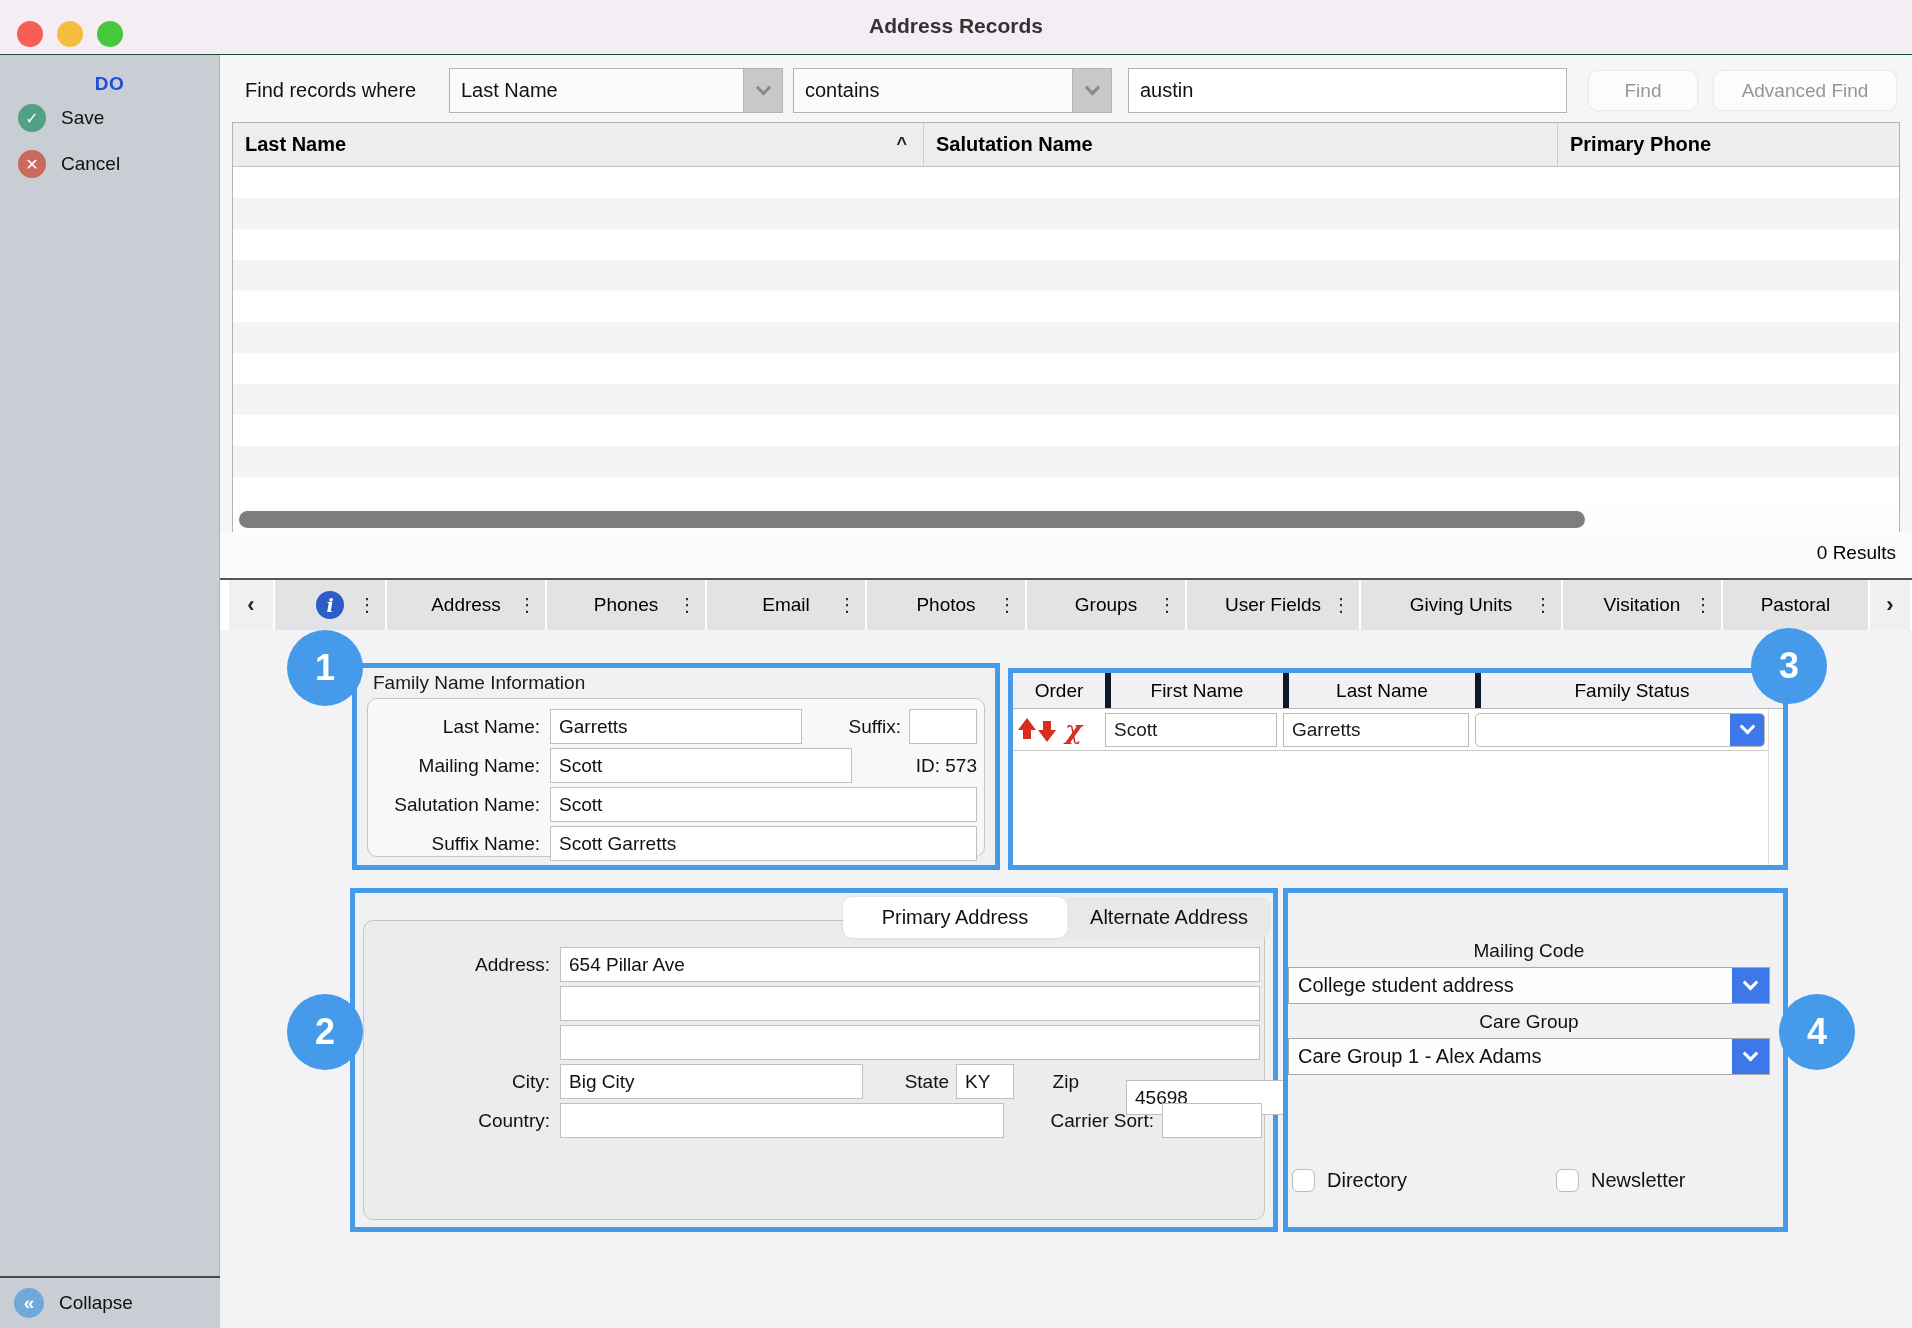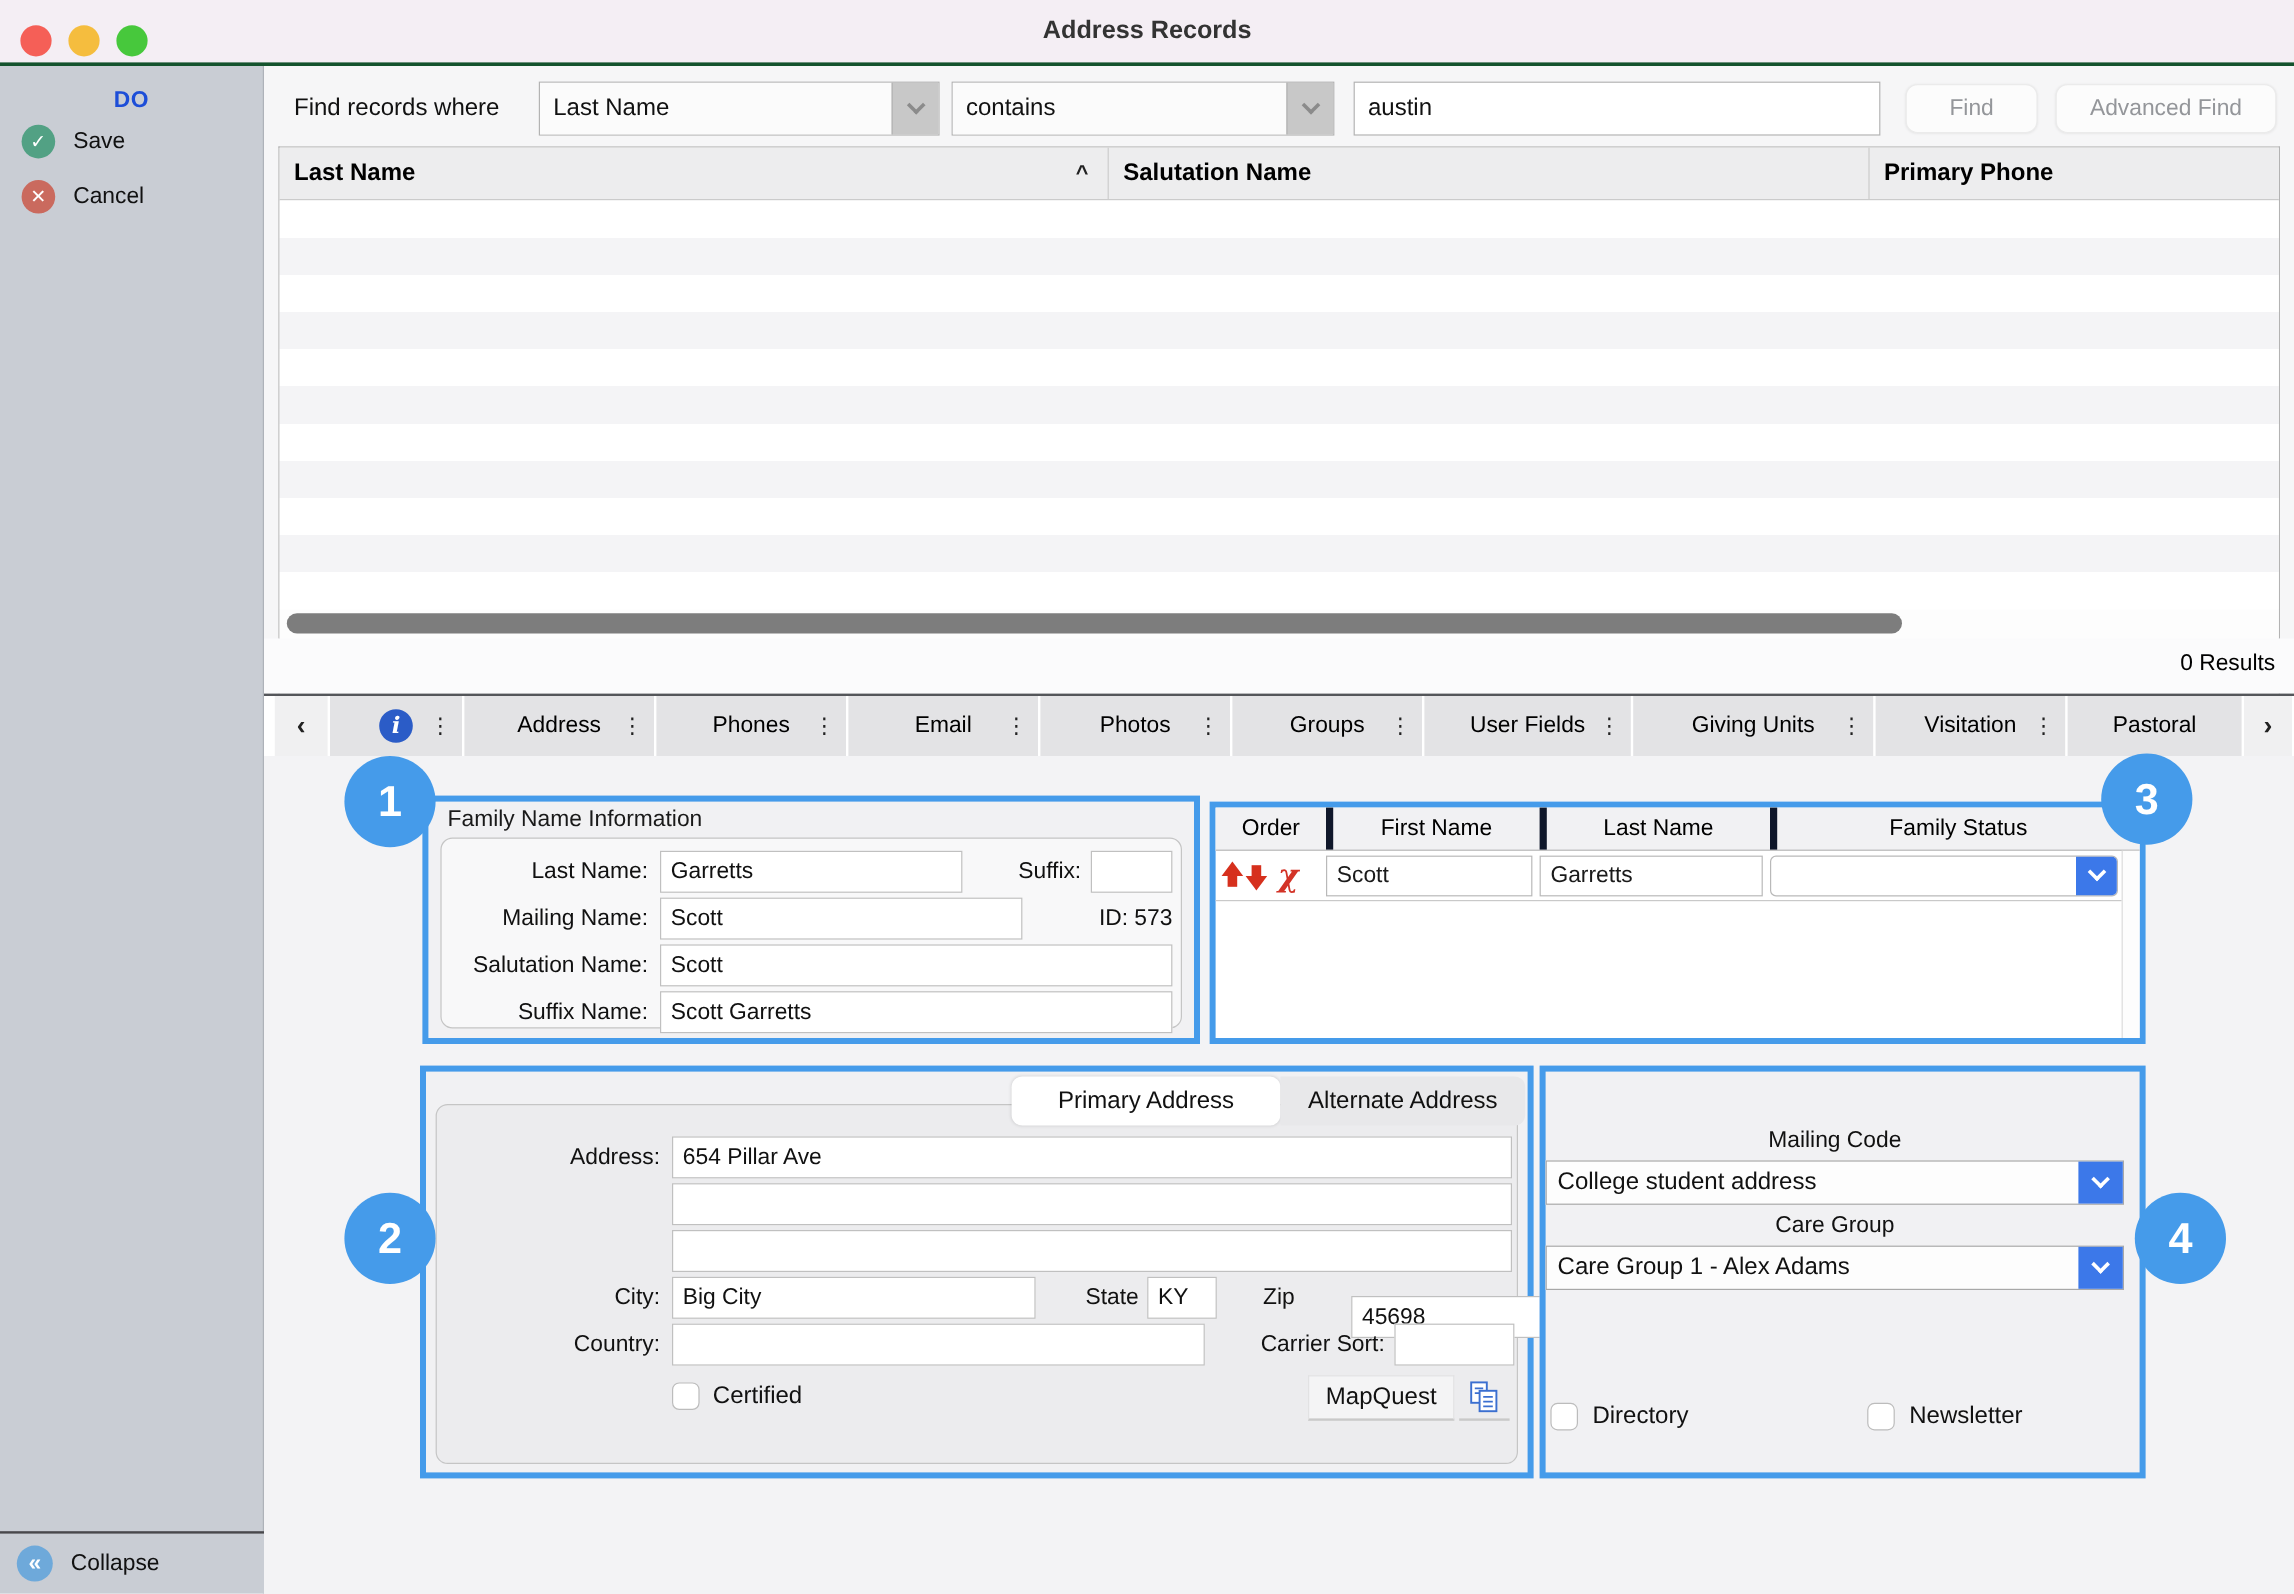--- a/index.html
+++ b/index.html
@@ -1,20 +1,20 @@
 <!DOCTYPE html>
 <html><head>
 <meta charset="utf-8">
 <style>
   * { margin:0; padding:0; box-sizing:border-box; }
   html,body { width:1912px; height:1328px; }
   body { font-family:"Liberation Sans","DejaVu Sans",sans-serif; background:#f3f3f5; position:relative; overflow:hidden; color:#1a1a1a; }
 
   
-  .titlebar { position:absolute; left:0; top:0; width:1912px; height:55px; background:#f4eef4; border-bottom:3px solid #14532d; z-index:30; }
+  .titlebar { position:absolute; left:0; top:0; width:1912px; height:55px; background:#f4eef4; border-bottom:1px solid #14532d; z-index:30; }
   .tl { position:absolute; top:21px; width:26px; height:26px; border-radius:50%; }
   .tl.red { left:17px; background:#f55f57; }
   .tl.yellow { left:57px; background:#f5bd3e; }
   .tl.green { left:97px; background:#47c83c; }
   .win-title { position:absolute; left:0; right:0; top:14px; text-align:center; font-size:21px; font-weight:bold; color:#333; }
 
   
   .sidebar { position:absolute; left:0; top:55px; width:220px; bottom:0; background:#c9cdd4; border-right:1px solid #aeb2b9; z-index:20; }
   .do-header { margin-top:18px; text-align:center; font-size:19px; font-weight:bold; color:#1d4ed8; letter-spacing:.5px; }
   .side-item { display:flex; align-items:center; gap:15px; height:46px; padding-left:18px; cursor:default; }
@@ -330,36 +330,20 @@
           <input class="fin" style="left: 592px; width: 58px;" value="KY">
           <span class="flabel" style="left:655px; width:60px;">Zip</span>
           <input class="fin" style="left: 762px; width: 176px; margin-top: 16px;" value="45698">
         </div>
         <div class="frow">
           <span class="flabel" style="left:0; width:186px;">Country:</span>
           <input class="fin" style="left: 196px; width: 444px;" value="">
           <span class="flabel" style="left:650px; width:140px;">Carrier Sort:</span>
           <input class="fin" style="left: 798px; width: 100px;" value="">
         </div>
-        <div class="brow">
-          <span class="checkbox" style="position:absolute; left:196px; top:6px;"></span>
-          <span class="flabel" style="left:230px; width:120px; justify-content:flex-start; font-size:20px;">Certified</span>
-          <div class="mapquest" style="left:726px; width:122px; top:0;">MapQuest</div>
-          <div class="copybtn" style="left:852px; top:0;">
-            <svg width="26" height="28" viewBox="0 0 26 28">
-              <rect x="2" y="2" width="13" height="17" fill="#ffffff" stroke="#3b6fd0" stroke-width="1.6"></rect>
-              <line x1="5" y1="7" x2="12" y2="7" stroke="#3b6fd0" stroke-width="1.4"></line>
-              <line x1="5" y1="11" x2="12" y2="11" stroke="#3b6fd0" stroke-width="1.4"></line>
-              <rect x="9" y="9" width="14" height="17" fill="#ffffff" stroke="#3b6fd0" stroke-width="1.6"></rect>
-              <line x1="12" y1="14" x2="20" y2="14" stroke="#3b6fd0" stroke-width="1.4"></line>
-              <line x1="12" y1="18" x2="20" y2="18" stroke="#3b6fd0" stroke-width="1.4"></line>
-              <line x1="12" y1="22" x2="20" y2="22" stroke="#3b6fd0" stroke-width="1.4"></line>
-            </svg>
-          </div>
-        </div>
       </div>
     </div>
 
     <div class="sec sec4">
       <div class="center-label" style="top:47px;">Mailing Code</div>
       <div class="sel-field" style="top:74px;">
         <span class="sel-text">College student address</span>
         <span class="sel-btn">
             <span class="chev"></span>
           </span>

